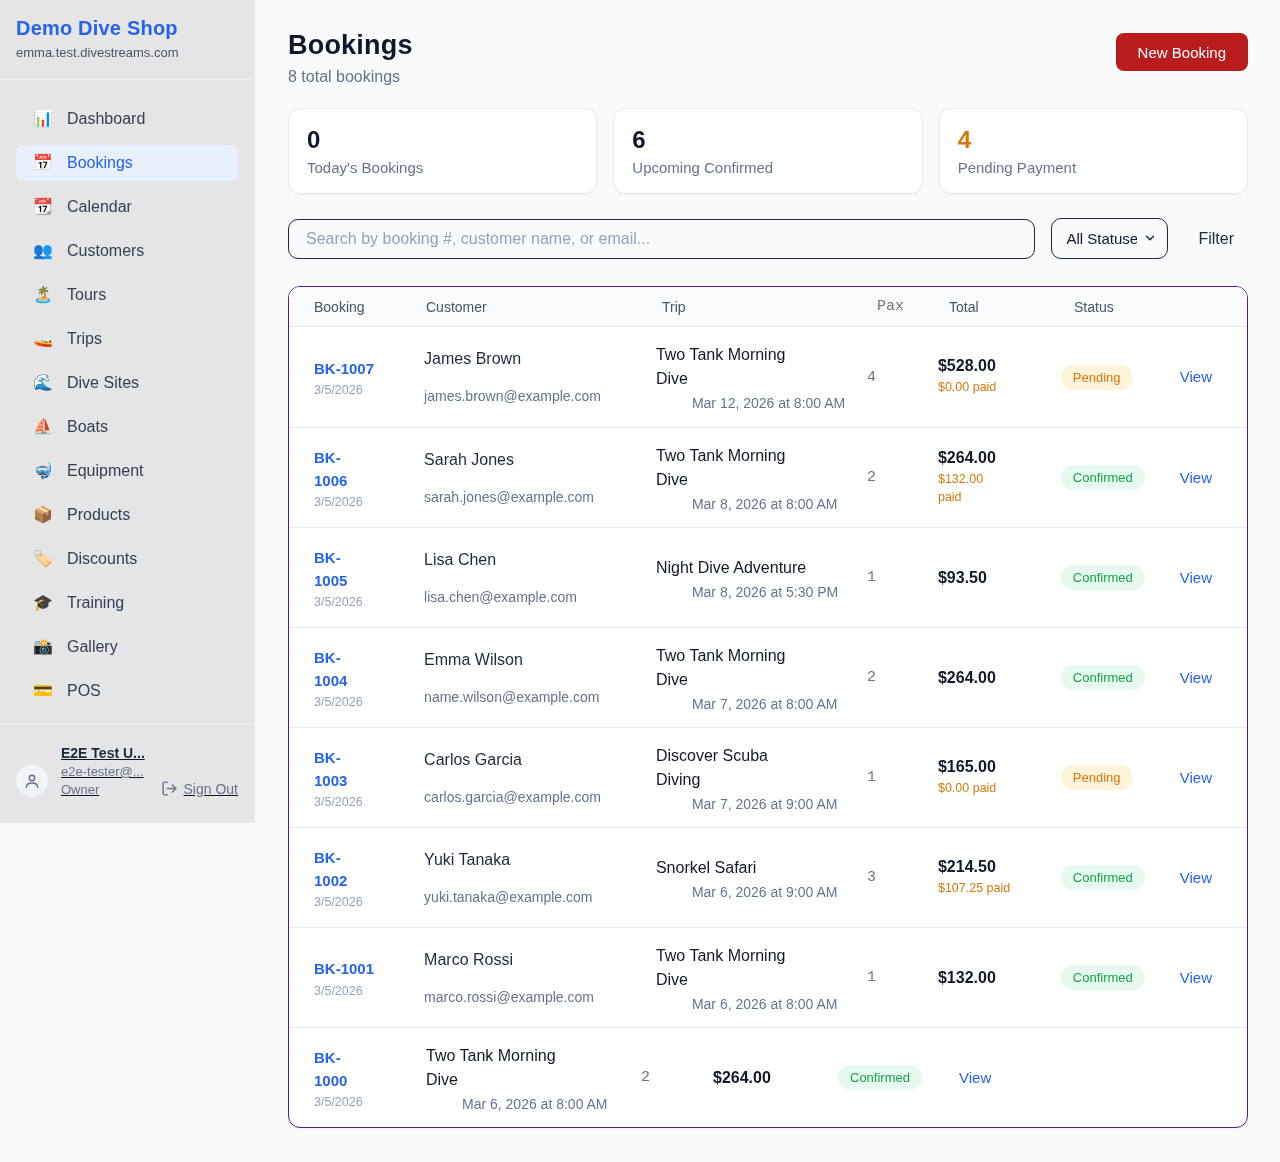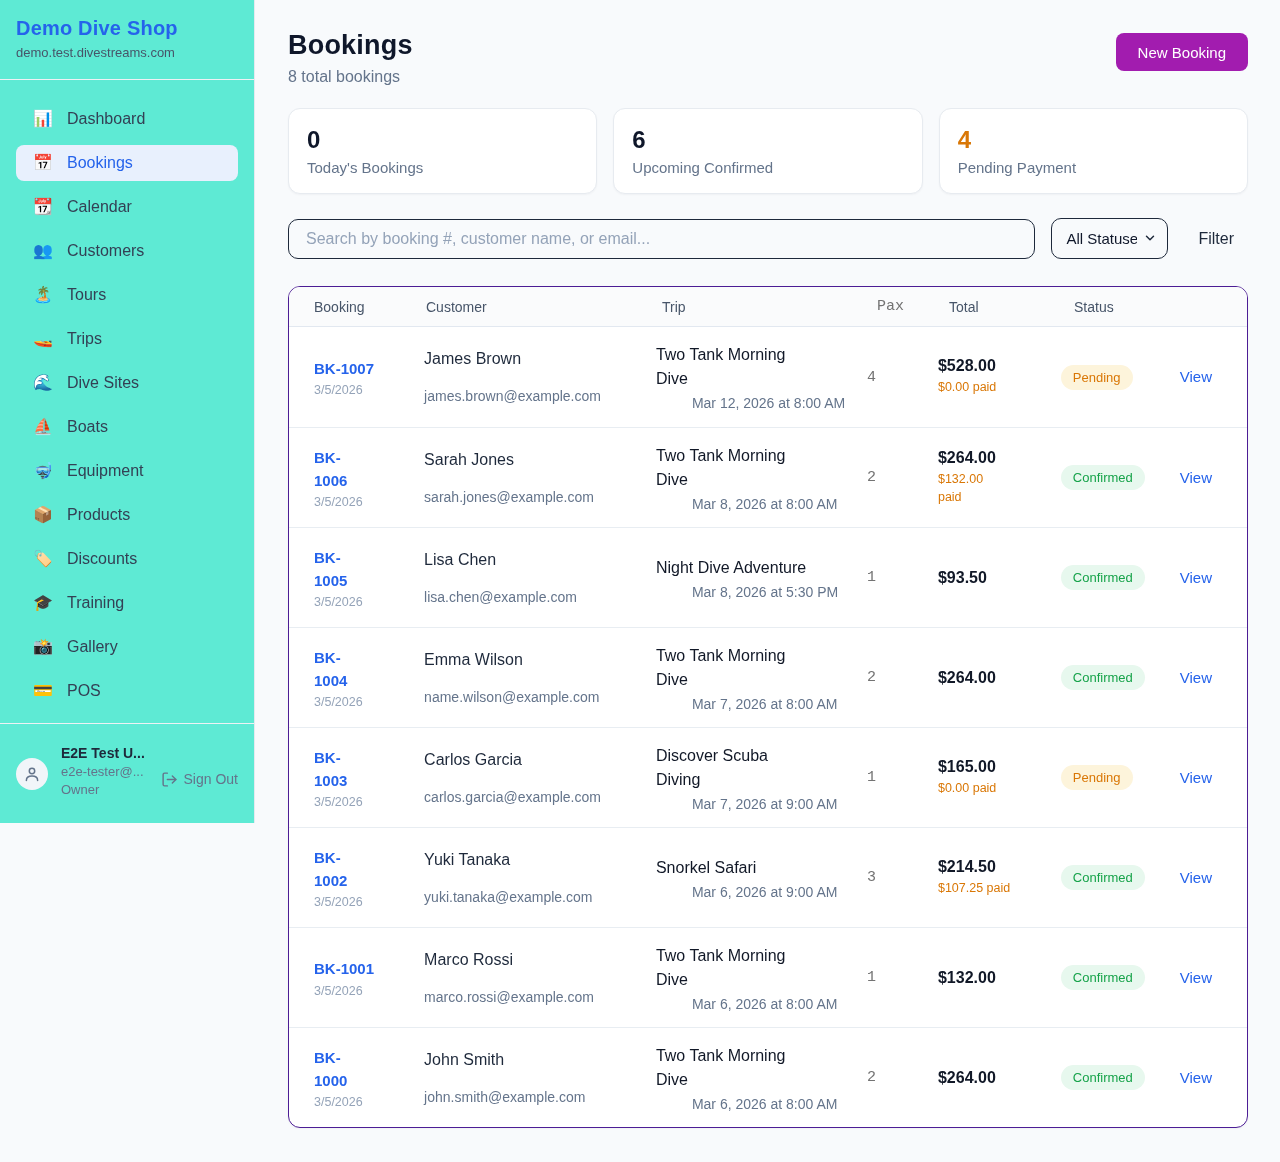--- a/index.html
+++ b/index.html
@@ -7,37 +7,37 @@
   body {
     font-family:"Liberation Sans", sans-serif;
     background:#f8fafc;
     color:#0f172a;
     overflow:hidden;
     position:relative;
   }
 
   
   .sidebar {
-    position:absolute; left:0; top:0; width:255px; background:#5eead4;
+    position:absolute; left:0; top:0; width:255px; background:#e5e5e5;
     border-right:1px solid #e5e9ef;
   }
   .side-header { padding:17px 20px 19px 16px; border-bottom:1px solid #eef1f4; }
   .shop-name { font-size:20px; font-weight:bold; color:#2563eb; letter-spacing:0.2px; }
   .shop-domain { font-size:13px; color:#475569; margin-top:5px; }
   .nav { padding:21px 16px 6px 16px; }
   .nav-item {
     display:flex; align-items:center; gap:13px;
     height:36px; padding:0 16px; margin-bottom:8px;
     border-radius:8px; font-size:16px; color:#334155; cursor:pointer;
   }
   .nav-item.active { background:#e8f0fd; color:#2563eb; }
   .nav-icon { width:22px; font-size:16px; text-align:center; line-height:1; }
   .side-footer {
     border-top:1px solid #eef1f4; padding:21px 16px 26px 16px;
-    display:flex; align-items:center;
+    display:flex; align-items:flex-end;text-decoration:underline;
   }
   .avatar {
     width:32px; height:32px; border-radius:50%; background:#f1f5f9;
     display:flex; align-items:center; justify-content:center; flex:none; margin-top:6px;
   }
   .user-info { margin-left:13px; min-width:0; }
   .user-name { font-size:14px; font-weight:bold; color:#1e293b; white-space:nowrap; }
   .user-email { font-size:13px; color:#64748b; margin-top:3px; white-space:nowrap; }
   .user-role { font-size:13px; color:#64748b; margin-top:3px; }
   .signout {
@@ -45,21 +45,21 @@
     font-size:14px; color:#64748b; background:none; border:none;
     font-family:inherit; cursor:pointer; padding:0; margin-top:16px; flex:none;
   }
 
   
   .main { margin-left:255px; padding:30px 32px 32px 33px; }
   .page-head { display:flex; align-items:flex-start; justify-content:space-between; }
   .page-title { font-size:27px; font-weight:bold; color:#0f172a; letter-spacing:0.2px; }
   .page-subtitle { font-size:16px; color:#64748b; margin-top:7px; }
   .new-booking-btn {
-    background:#a21caf; color:#fff; border:none; border-radius:8px;
+    background:#b91c1c; color:#fff; border:none; border-radius:8px;
     font-family:inherit; font-size:15px; font-weight:500;
     height:38px; padding:0 22px; cursor:pointer; margin-top:3px;
   }
 
   .stats { display:flex; gap:16px; margin-top:22px; }
   .stat-card {
     flex:1; background:#fff; border:1px solid #e7ebf0; border-radius:12px;
     padding:17px 18px; box-shadow:0 1px 2px rgba(15,23,42,0.04);
   }
   .stat-value { font-size:24px; font-weight:bold; color:#0f172a; line-height:28px; }
@@ -124,21 +124,21 @@
   .badge-amber { background:#fdf4db; color:#d97706; }
   .badge-green { background:#e7f8ee; color:#16a34a; }
   .view-link { font-size:15px; font-weight:500; color:#2563eb; text-decoration:none; cursor:pointer; }
 </style>
 </head>
 <body>
 
 <aside class="sidebar">
   <div class="side-header">
     <div class="shop-name">Demo Dive Shop</div>
-    <div class="shop-domain">demo.test.divestreams.com</div>
+    <div class="shop-domain">emma.test.divestreams.com</div>
   </div>
 
   <nav class="nav" id="nav-list">
   <div class="nav-item">
     <span class="nav-icon">📊</span>
     <span>Dashboard</span>
   </div>
 
   <div class="nav-item active">
     <span class="nav-icon">📅</span>
@@ -472,24 +472,20 @@
       <a class="view-link">View</a>
     </div>
   </div>
 
   <div class="trow">
     <div class="cell c-booking">
       <a class="bk-id">BK-
 1000</a>
       <div class="bk-date">3/5/2026</div>
     </div>
-    <div class="cell c-customer">
-      <div class="cust-name">John Smith</div>
-      <div class="cust-email">john.smith@example.com</div>
-    </div>
     <div class="cell c-trip">
       <div class="trip-name">Two Tank Morning
 Dive</div>
       <div class="trip-date">Mar 6, 2026 at 8:00 AM</div>
     </div>
     <div class="cell c-pax">2</div>
     <div class="cell c-total">
       <div class="total-amt">$264.00</div>
 
     </div>

